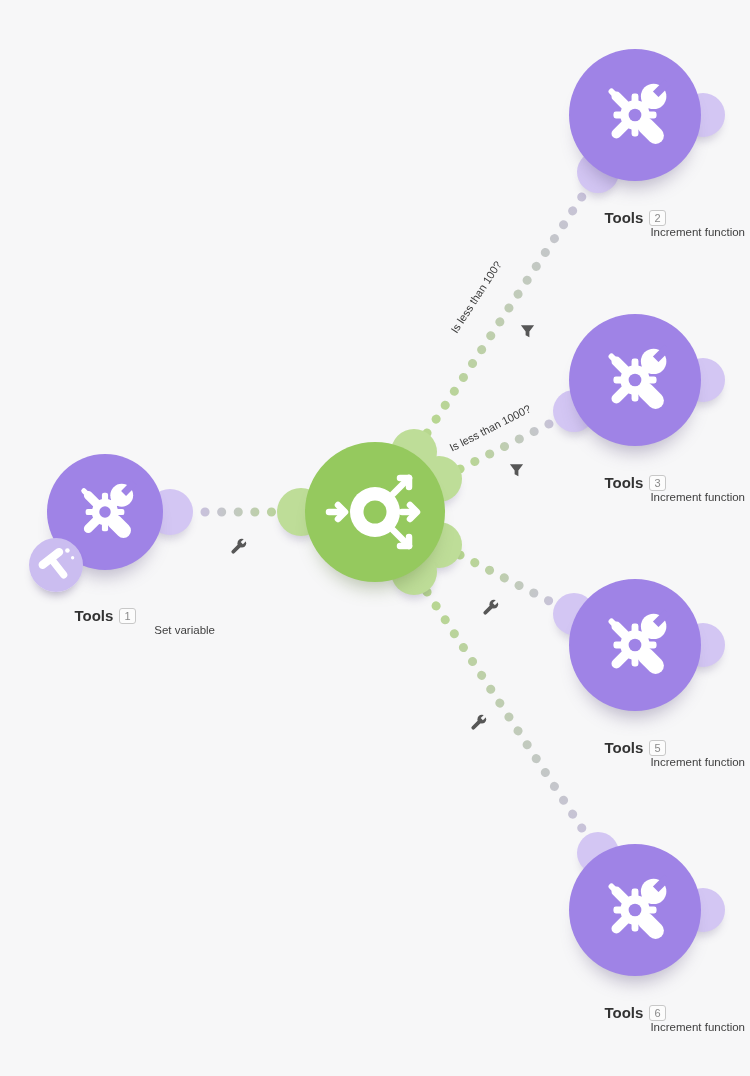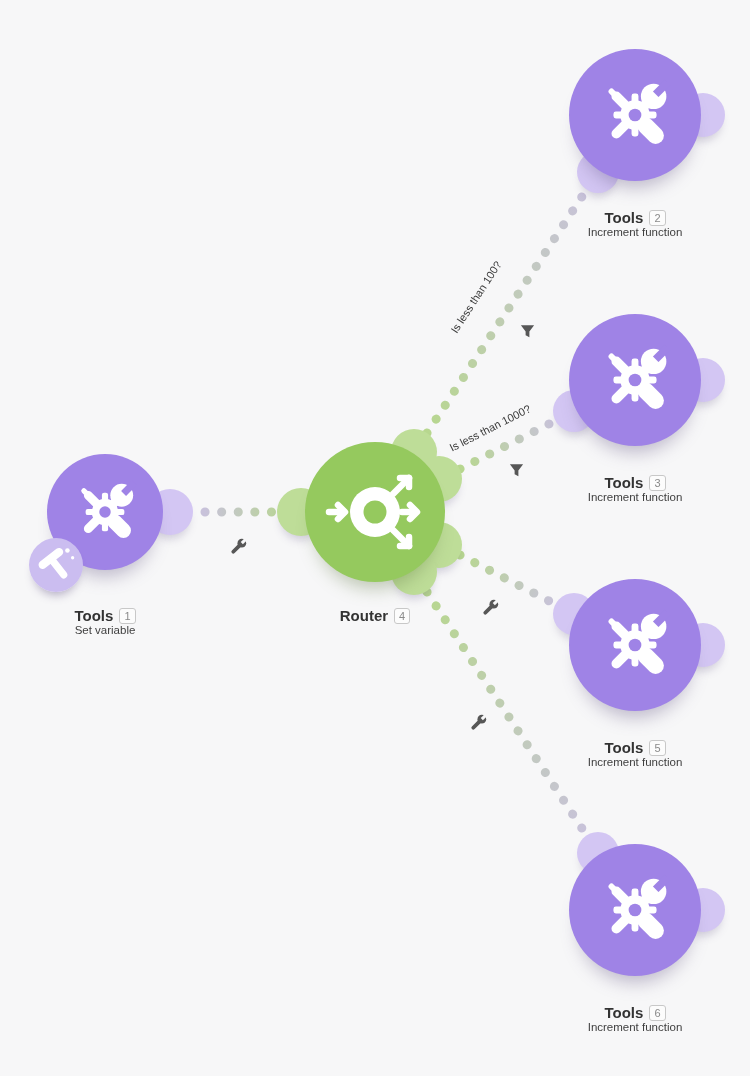--- a/index.html
+++ b/index.html
@@ -5,21 +5,21 @@
   html,body{margin:0;padding:0;background:#f7f7f8;font-family:"Liberation Sans",sans-serif;}
   .canvas{position:relative;width:750px;height:1076px;background:#f7f7f8;overflow:hidden;}
   .wires{position:absolute;left:0;top:0;z-index:1;pointer-events:none;}
   .port{position:absolute;border-radius:50%;z-index:2;box-shadow:0 8px 8px -4px rgba(97,85,130,.25);}
   .port.purple{background:#d3c6f3;}
   .port.green{background:#bedd98;}
   .node-circle{position:absolute;border-radius:50%;display:flex;align-items:center;justify-content:center;z-index:3;box-shadow:0 16px 18px -10px rgba(97,85,130,.40);}
   .node-circle.purple{background:#9f83e6;color:#9f83e6;}
   .node-circle.green{background:#95c95e;color:#95c95e;box-shadow:0 16px 18px -10px rgba(97,120,70,.40);}
   .badge-circle{position:absolute;z-index:4;border-radius:50%;box-shadow:0 8px 10px -5px rgba(97,85,130,.45);}
-  .node-label{position:absolute;z-index:5;text-align:center;width:220px;transform:translateX(-50%);}
+  .node-label{position:absolute;z-index:5;text-align:right;width:220px;transform:translateX(-50%);}
   .title-row{display:flex;justify-content:center;align-items:center;gap:6px;}
   .node-title{font-weight:bold;font-size:15px;color:#333333;}
   .num-badge{font-weight:normal;font-size:11px;color:#8a8a8a;border:1px solid #c8c8c8;background:#fcfcfc;border-radius:3px;padding:0 4px;line-height:15px;height:16px;box-sizing:border-box;}
   .node-subtitle{font-size:11.5px;color:#3f3f3f;min-height:12px;}
   .wire-icon{position:absolute;z-index:2;}
   .cond-label{position:absolute;z-index:2;font-size:11px;color:#3b3b3b;white-space:nowrap;}
 </style>
 </head>
 <body>
 
@@ -191,26 +191,20 @@
   <div class="cond-label" style="left:490px;top:428px;transform:translate(-50%,-50%) rotate(-27deg)">Is less than 1000?</div>
 
   <div class="node-label" style="left:105px;top:607px">
     <div class="title-row">
       <span class="node-title">Tools</span>
       <span class="num-badge">1</span>
     </div>
     <div class="node-subtitle">Set variable</div>
   </div>
 
-  <div class="node-label" style="left:375px;top:607px">
-    <div class="title-row">
-      <span class="node-title">Router</span>
-      <span class="num-badge">4</span>
-    </div>
-  </div>
 
   <div class="node-label" style="left:635px;top:209px">
     <div class="title-row">
       <span class="node-title">Tools</span>
       <span class="num-badge">2</span>
     </div>
     <div class="node-subtitle">Increment function</div>
   </div>
 
   <div class="node-label" style="left:635px;top:474px">

